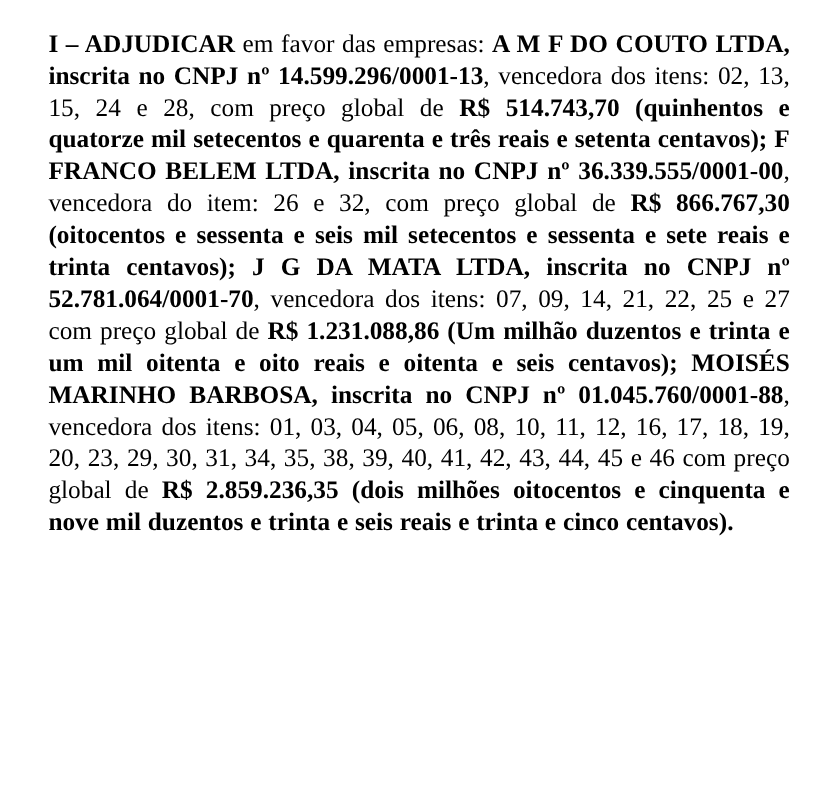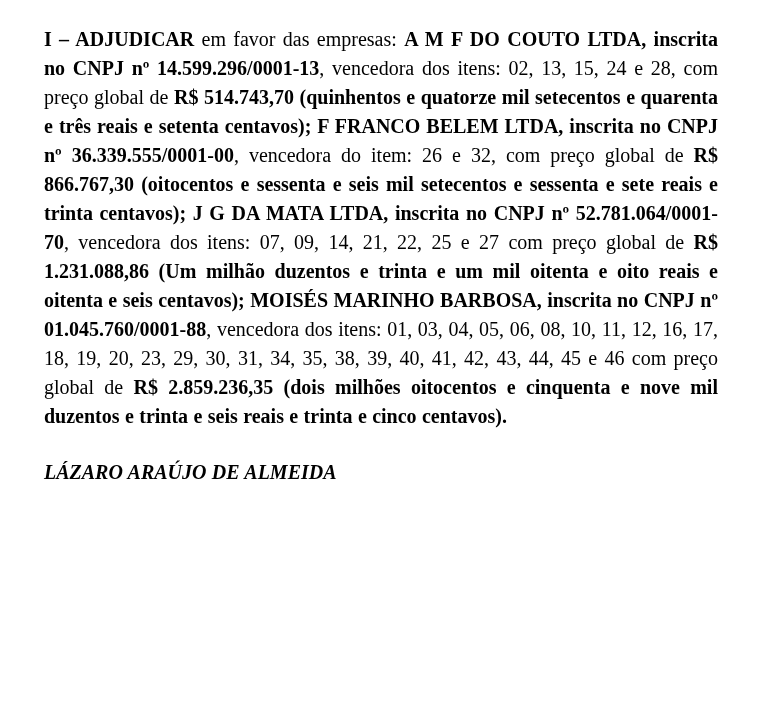--- a/index.html
+++ b/index.html
@@ -16,33 +16,32 @@
   }
   .page {
     box-sizing: border-box;
     width: 758px;
     height: 718px;
     padding: 25px 40px 0 44px;
     background: #ffffff;
   }
   .doc p {
     margin: 0;
-    font-size: 20px;
+    font-size: 23px;
     line-height: 29px;
     text-align: justify;
     text-justify: inter-word;
     hyphens: none;
     word-spacing: 0.02em;
   }
   .doc p.space-before { margin-top: 25px; }
   .doc p.space-before-lg { margin-top: 27px; }
   .run-b { font-weight: bold; }
   .run-i { font-style: italic; }
 </style>
 </head>
 <body>
 
 <div class="page">
   <div class="doc" id="doc">
       <p><span class="run-b">I – ADJUDICAR</span><span> em favor das empresas: </span><span class="run-b">A M F DO COUTO LTDA, inscrita no CNPJ nº 14.599.296/0001-13</span><span>, vencedora dos itens: 02, 13, 15, 24 e 28, com preço global de </span><span class="run-b">R$ 514.743,70 (quinhentos e quatorze mil setecentos e quarenta e três reais e setenta centavos); F FRANCO BELEM LTDA, inscrita no CNPJ nº 36.339.555/0001-00</span><span>, vencedora do item: 26 e 32, com preço global de </span><span class="run-b">R$ 866.767,30 (oitocentos e sessenta e seis mil setecentos e sessenta e sete reais e trinta centavos); J G DA MATA LTDA, inscrita no CNPJ nº 52.781.064/0001-70</span><span>, vencedora dos itens: 07, 09, 14, 21, 22, 25 e 27 com preço global de </span><span class="run-b">R$ 1.231.088,86 (Um milhão duzentos e trinta e um mil oitenta e oito reais e oitenta e seis centavos); MOISÉS MARINHO BARBOSA, inscrita no CNPJ nº 01.045.760/0001-88</span><span>, vencedora dos itens: 01, 03, 04, 05, 06, 08, 10, 11, 12, 16, 17, 18, 19, 20, 23, 29, 30, 31, 34, 35, 38, 39, 40, 41, 42, 43, 44, 45 e 46 com preço global de </span><span class="run-b">R$ 2.859.236,35 (dois milhões oitocentos e cinquenta e nove mil duzentos e trinta e seis reais e trinta e cinco centavos).</span></p>
-      <p class="space-before-lg"><span class="run-b run-i">LÁZARO ARAÚJO DE ALMEIDA</span></p>
     </div>
 </div>
 
 </body></html>

